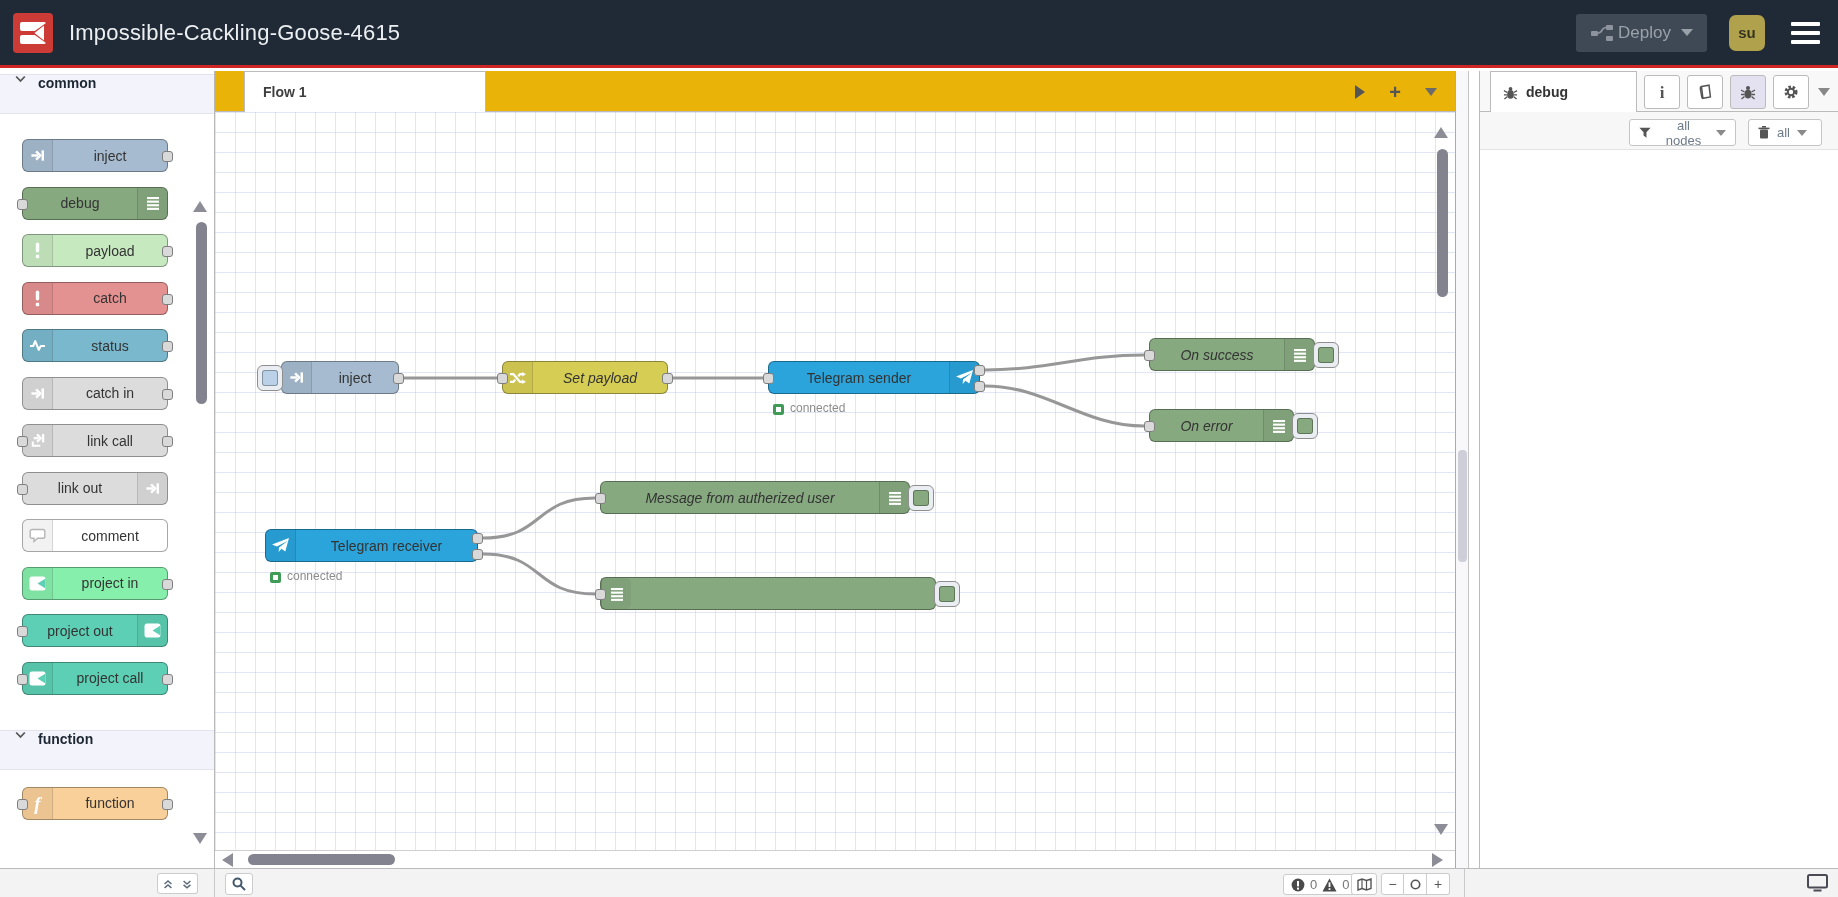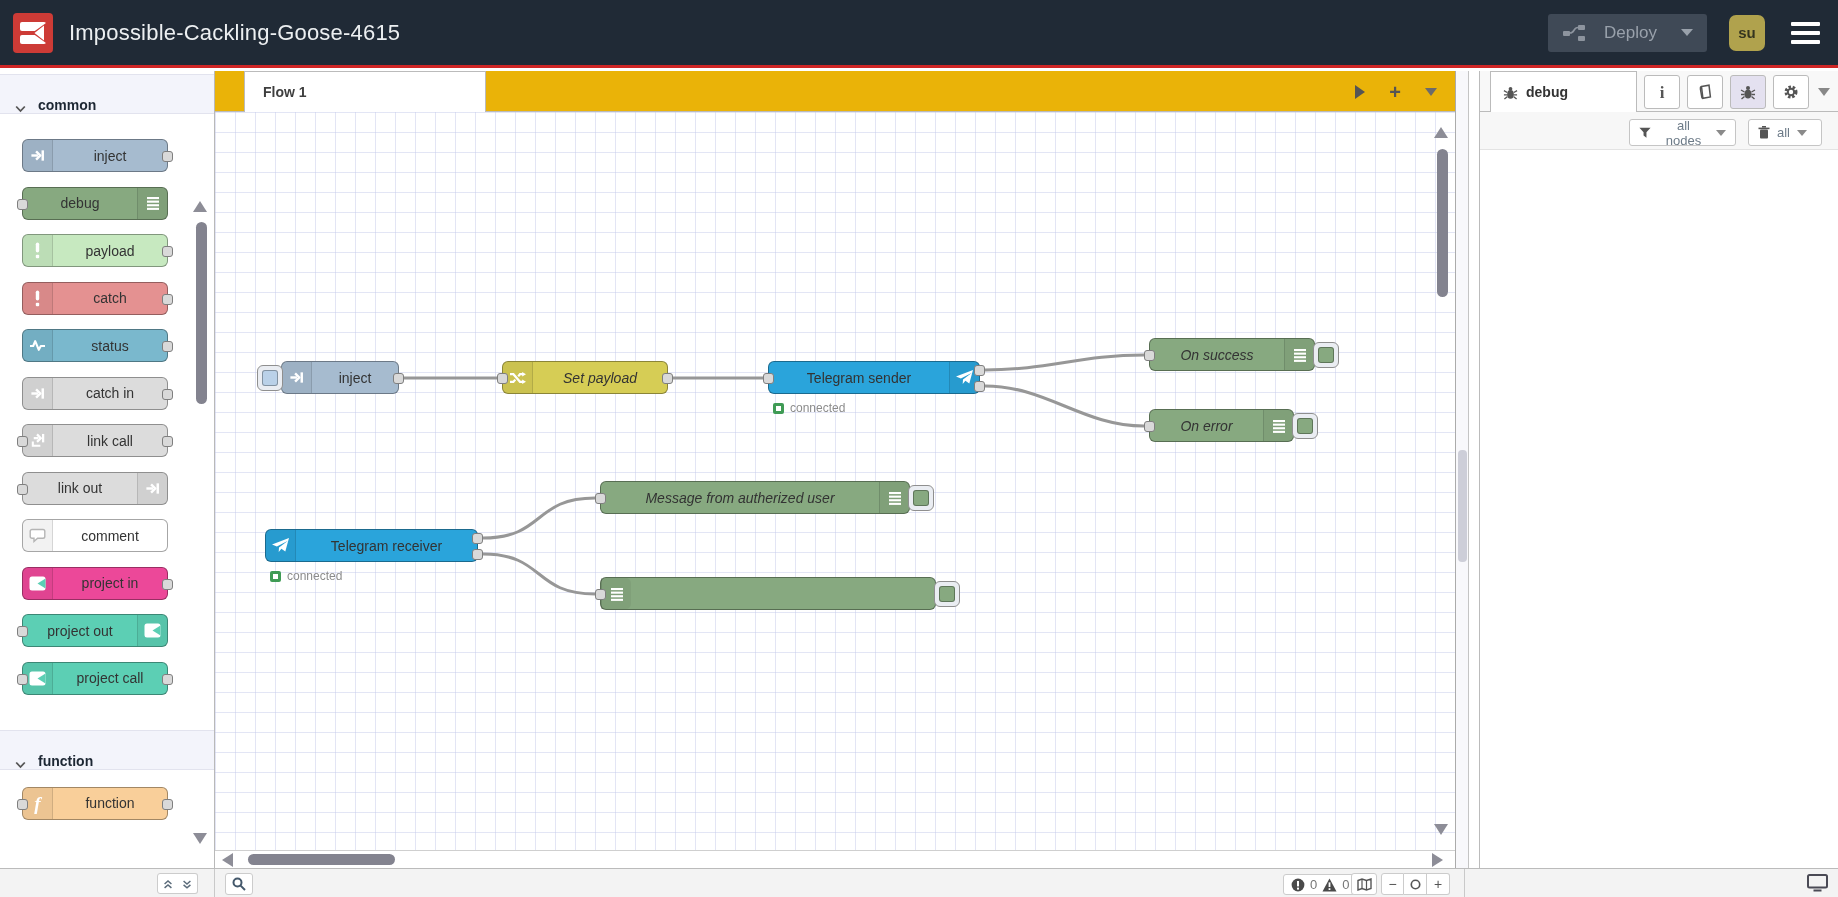--- a/index.html
+++ b/index.html
@@ -7,37 +7,37 @@
   *{box-sizing:border-box;}
 
   
   .header{position:absolute;left:0;top:0;width:1838px;height:68px;background:#202a36;
     border-bottom:3px solid #cf2525;display:flex;align-items:center;}
   .logo{width:40px;height:40px;margin-left:13px;border-radius:4px;background:#cd3b36;
     display:flex;align-items:center;justify-content:center;}
   .app-title{color:#eceff1;font-size:22px;margin-left:16px;letter-spacing:.2px;}
   .header-right{position:absolute;right:14px;top:0;height:65px;display:flex;align-items:center;gap:22px;}
   .deploy-btn{height:38px;background:#3f4956;border:none;border-radius:3px;color:#99a1ab;
-    font-size:17px;display:flex;align-items:center;gap:18px;padding:0 14px;font-family:inherit;cursor:pointer;}
+    font-size:17px;display:flex;align-items:center;gap:4px;padding:0 14px;font-family:inherit;cursor:pointer;}
   .deploy-caret{width:0;height:0;border-left:6px solid transparent;border-right:6px solid transparent;
     border-top:7px solid #99a1ab;margin-left:6px;}
   .avatar{width:36px;height:36px;border-radius:7px;background:#b0a24d;color:#35351f;
     font-weight:bold;font-size:15px;display:flex;align-items:center;justify-content:center;cursor:pointer;}
   .menu-btn{display:flex;flex-direction:column;gap:5px;background:none;border:none;cursor:pointer;padding:4px;}
   .menu-btn div{width:29px;height:4px;background:#fff;border-radius:1px;}
 
   
   .palette{position:absolute;left:0;top:71px;width:215px;height:797px;background:#fff;
     border-right:1px solid #b9b9b9;}
   .palette-search{height:41px;border-bottom:1px solid #ddd;display:flex;align-items:center;padding-left:13px;gap:8px;}
   .palette-search input{border:none;outline:none;font-size:14px;color:#555;width:150px;font-family:inherit;background:transparent;}
   .palette-search input::placeholder{color:#a9a9a9;}
   .palette-body{position:relative;height:756px;overflow:hidden;padding-top:3px;}
   .pcat{height:40px;background:#f3f4fb;border-top:1px solid #e2e3ee;border-bottom:1px solid #e2e3ee;
-    display:flex;align-items:flex-end;gap:12px;padding-left:15px;font-weight:bold;font-size:14px;color:#1d2733;cursor:pointer;}
+    display:flex;align-items:flex-start;gap:12px;padding-left:15px;font-weight:bold;font-size:14px;color:#1d2733;cursor:pointer;}
   .pnode{position:relative;width:146px;height:33px;margin:0 0 14.5px 22px;border:1px solid rgba(0,0,0,.35);
     border-radius:6px;display:flex;align-items:stretch;font-size:14px;color:#333;cursor:grab;}
   .pnode:first-of-type{margin-top:0;}
   .picon{width:30px;display:flex;align-items:center;justify-content:center;background:rgba(0,0,0,.05);}
   .picon.left{border-right:1px solid rgba(0,0,0,.12);border-radius:5px 0 0 5px;}
   .picon.right{border-left:1px solid rgba(0,0,0,.12);border-radius:0 5px 5px 0;}
   .plabel{flex:1;display:flex;align-items:center;justify-content:center;white-space:nowrap;}
   .port{position:absolute;width:11px;height:11px;background:#d9d9d9;border:1px solid #7f7f7f;border-radius:3px;cursor:crosshair;}
 
   
@@ -66,21 +66,21 @@
   .fnode{position:absolute;height:33px;border:1px solid rgba(0,0,0,.35);border-radius:6px;
     display:flex;align-items:stretch;font-size:14px;color:#333;cursor:move;}
   .ficon{width:30px;display:flex;align-items:center;justify-content:center;background:rgba(0,0,0,.05);}
   .ficon.left{border-right:1px solid rgba(0,0,0,.12);border-radius:5px 0 0 5px;}
   .ficon.right{border-left:1px solid rgba(0,0,0,.12);border-radius:0 5px 5px 0;}
   .flabel{flex:1;display:flex;align-items:center;justify-content:center;white-space:nowrap;padding:0 6px;}
   .flabel.italic{font-style:italic;}
   .shell{position:absolute;top:50%;transform:translateY(-50%);width:26px;height:26px;background:#eaedf2;
     border:1px solid #8f8f8f;border-radius:6px;cursor:pointer;}
   .shell .inner{position:absolute;left:4px;top:4px;right:4px;bottom:4px;border:1px solid rgba(0,0,0,.3);border-radius:3px;}
-  .nstatus{position:absolute;top:39px;left:4px;display:flex;align-items:center;gap:6px;
+  .nstatus{position:absolute;top:39px;left:4px;display:flex;align-items:flex-end;gap:6px;
     font-size:12px;color:#8c8c8c;white-space:nowrap;}
   .nring{width:11px;height:11px;border:3px solid #3f9b55;border-radius:2px;background:#fff;}
   .hscroll{position:relative;height:18px;background:#fff;border-top:1px solid #cfcfcf;}
 
   
   .splitbar{position:absolute;left:1455px;top:71px;width:14px;height:797px;background:#f8f8fb;
     border-left:1px solid #ababab;border-right:1px solid #c4c4c4;}
   .splitbar .nthumb{position:absolute;left:2px;width:9px;top:379px;height:112px;background:#cdced8;border-radius:4px;cursor:pointer;}
 
   
@@ -243,21 +243,21 @@
           <div class="port" style="left:-6px;top:11px;"></div>
         </div>
         <div class="pnode" style="background: rgb(255, 255, 255);">
           <div class="picon left">
             <svg width="17" height="15" viewBox="0 0 17 15">
               <path d="M3 1.5h11c1 0 1.8.8 1.8 1.8v5.2c0 1-.8 1.8-1.8 1.8H8.6L5 13.5v-3.2H3c-1 0-1.8-.8-1.8-1.8V3.3C1.2 2.3 2 1.5 3 1.5z" fill="#fff" stroke="#b5b5b5" stroke-width="1.4"></path>
             </svg>
           </div>
           <div class="plabel">comment</div>
         </div>
-        <div class="pnode" style="background: #ec4899;">
+        <div class="pnode" style="background: #86efac;">
           <div class="picon left">
             <svg width="17" height="15" viewBox="0 0 17 15">
               <rect x="0.5" y="0.5" width="16" height="14" rx="2.5" fill="#fff"></rect>
               <path d="M16.5 2.6 L8.5 7.5 L16.5 12.4 Z" fill="#5ccfb4"></path>
             </svg>
           </div>
           <div class="plabel">project in</div>
           <div class="port" style="right:-6px;top:11px;"></div>
         </div>
         <div class="pnode" style="background: rgb(92, 207, 180);">

